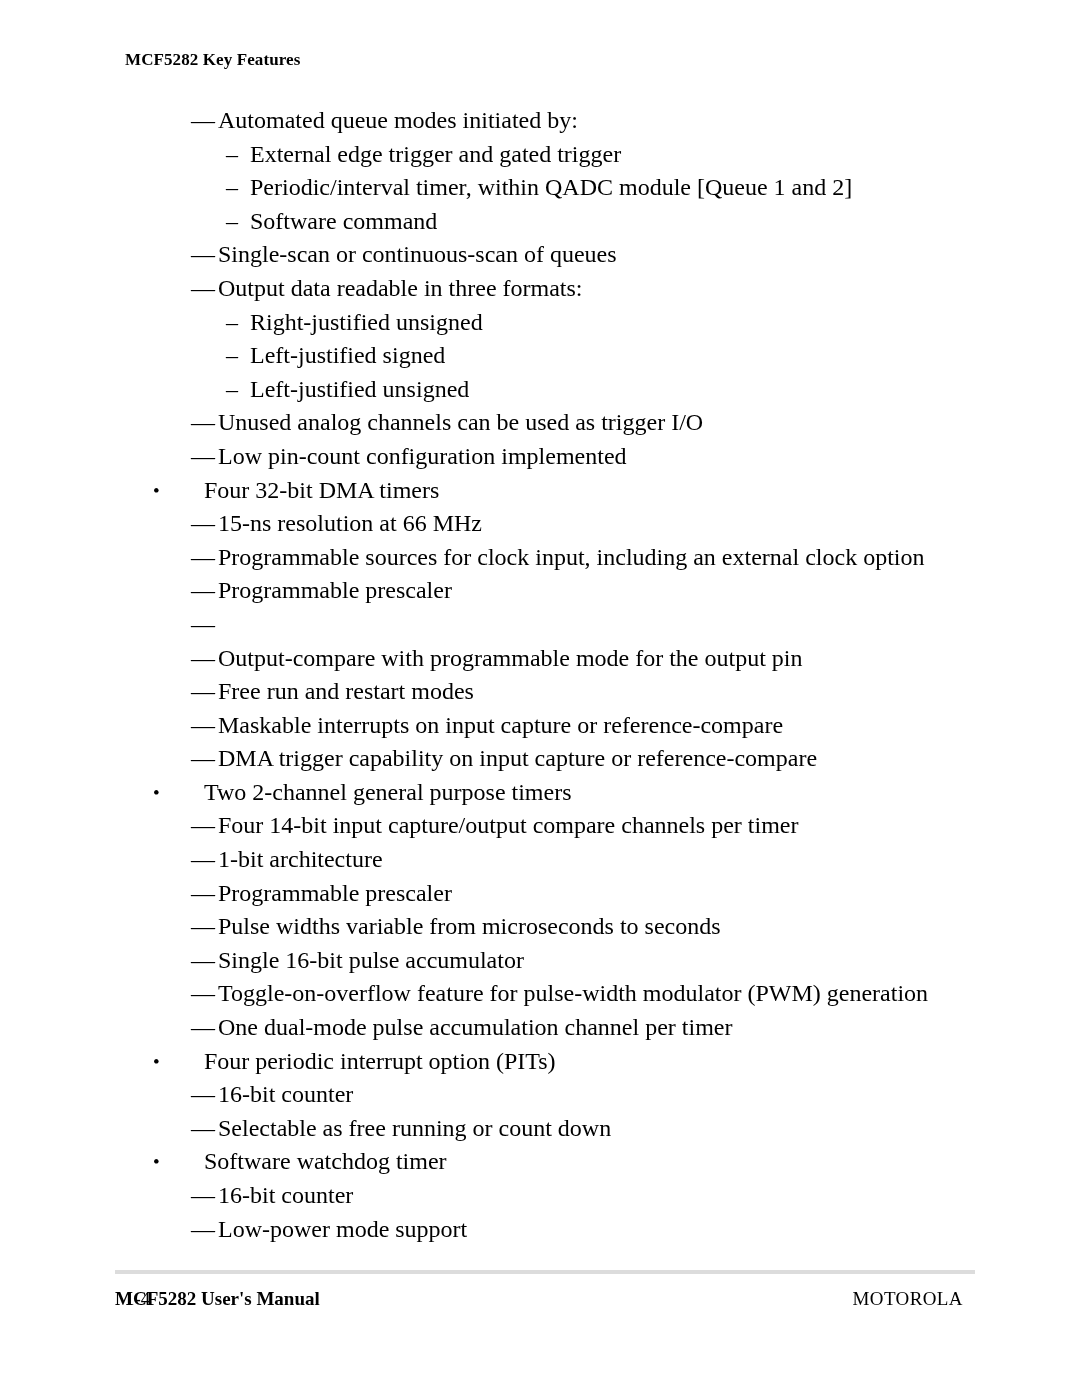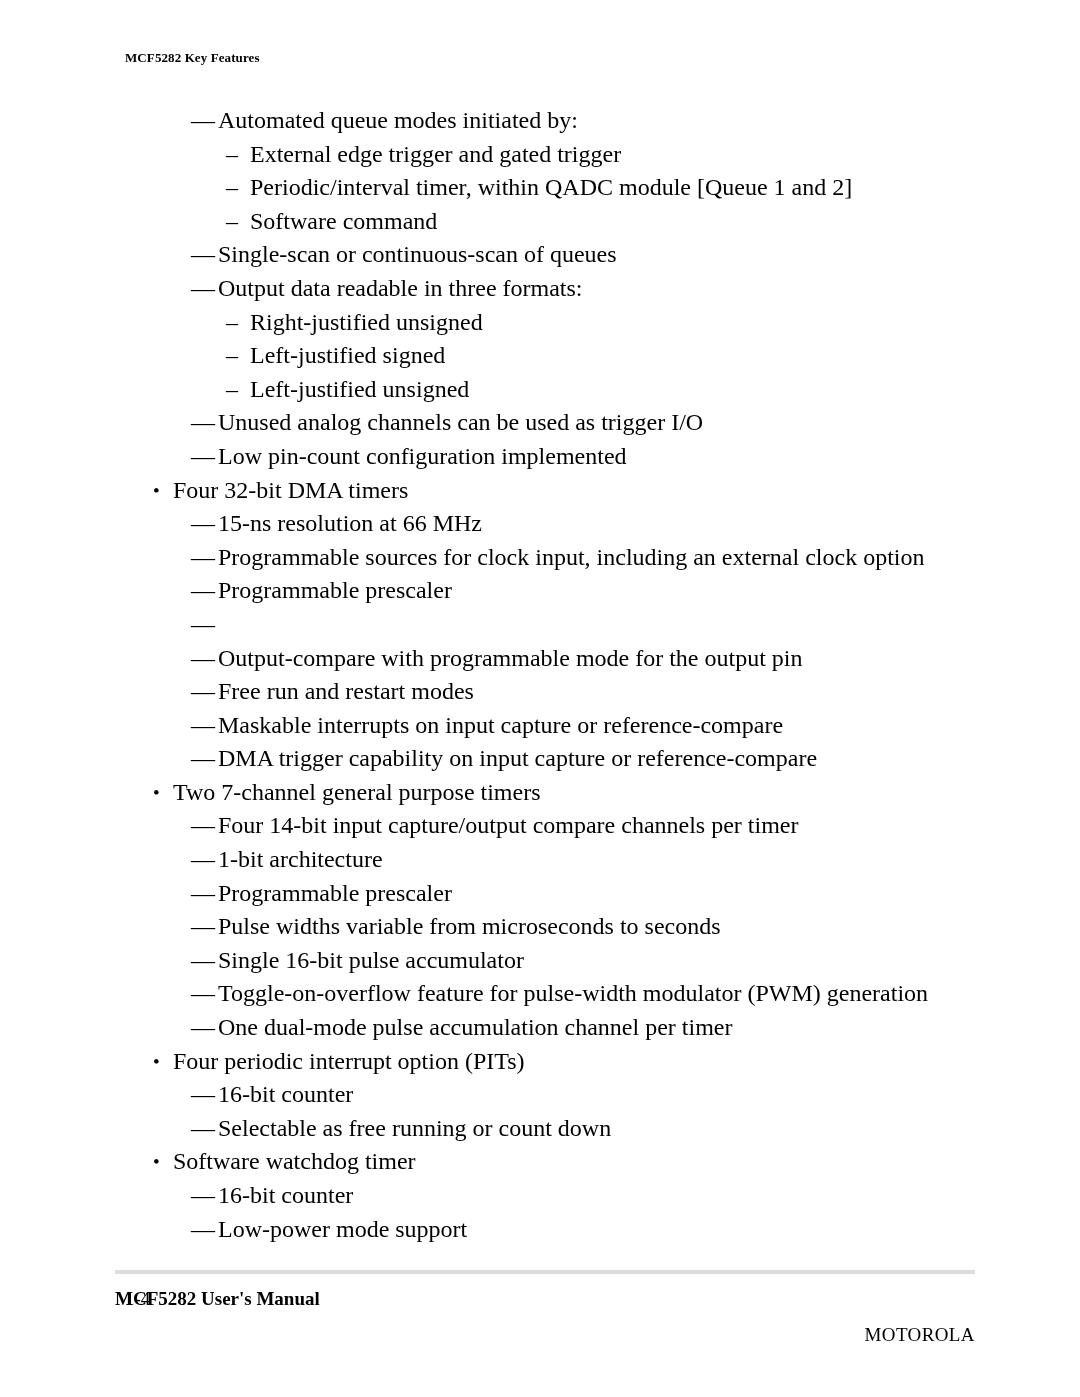--- a/index.html
+++ b/index.html
@@ -17,21 +17,21 @@
     height: 1397px;
     background: #ffffff;
     overflow: hidden;
   }
 
   
   .page-header {
     position: absolute;
     left: 125px;
     top: 50px;
-    font-size: 13px;
+    font-size: 17px;
     font-weight: bold;
     letter-spacing: 0.1px;
     white-space: nowrap;
     text-align: center;
   }
 
   
   .content {
     position: absolute;
     left: 0;
@@ -55,21 +55,21 @@
   }
   .itext {
     position: absolute;
     top: 0;
     line-height: 33.6px;
     text-align: right;
   }
 
   
   .lvl1 > .marker { left: 153px; font-size: 19px; }
-  .lvl1 > .itext  { left: 173px; }
+  .lvl1 > .itext  { left: 204px; }
 
   
   .lvl2 > .marker { left: 191px; font-size: 24px; }
   .lvl2 > .itext  { left: 218px; }
 
   
   .lvl3 > .marker { left: 226px; font-size: 24px; }
   .lvl3 > .itext  { left: 250px; }
 
   
@@ -96,24 +96,23 @@
   }
   .footer .f-center {
     position: absolute;
     left: 0;
     top: 0;
     width: 860px;
     font-weight: bold;
   }
   .footer .f-right {
     position: absolute;
-    right: 0;
+    right: 12px;
     top: 0;
     letter-spacing: 0.4px;
-    margin-top: 36px;
   }
 </style>
 </head>
 <body>
 
 <div class="page">
 
   <div class="page-header">MCF5282 Key Features</div>
 
   <div class="content">
@@ -191,21 +190,21 @@
       <div class="item lvl2">
         <span class="marker">—</span>
         <span class="itext">Maskable interrupts on input capture or reference-compare</span>
       </div>
       <div class="item lvl2">
         <span class="marker">—</span>
         <span class="itext">DMA trigger capability on input capture or reference-compare</span>
       </div>
       <div class="item lvl1">
         <span class="marker">•</span>
-        <span class="itext">Two 7-channel general purpose timers</span>
+        <span class="itext">Two 2-channel general purpose timers</span>
       </div>
       <div class="item lvl2">
         <span class="marker">—</span>
         <span class="itext">Four 14-bit input capture/output compare channels per timer</span>
       </div>
       <div class="item lvl2">
         <span class="marker">—</span>
         <span class="itext">1-bit architecture</span>
       </div>
       <div class="item lvl2">

